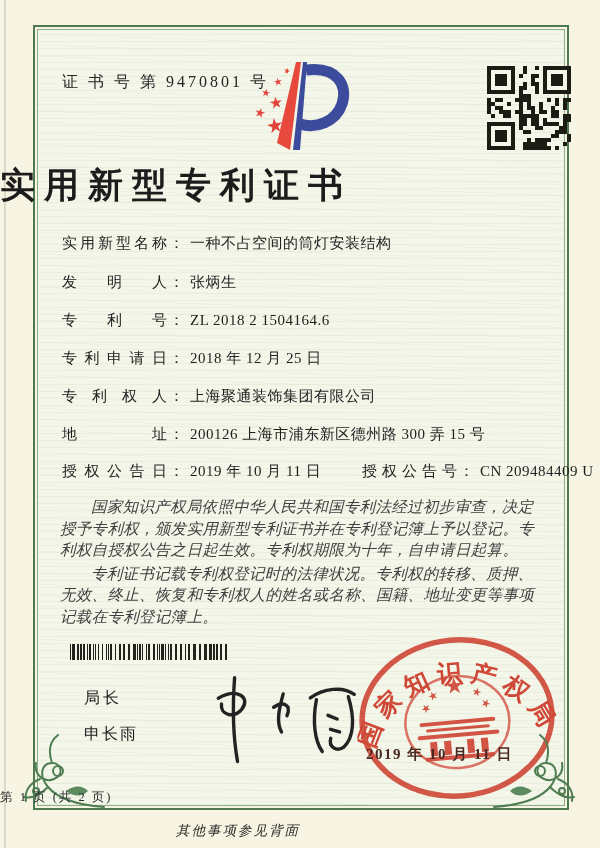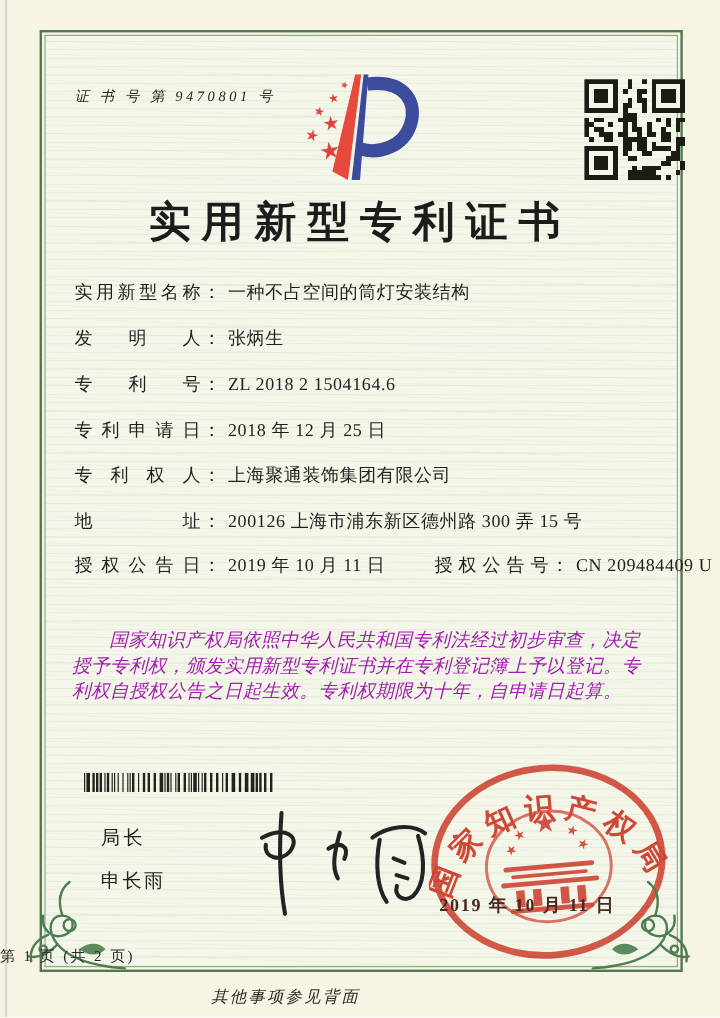--- a/index.html
+++ b/index.html
@@ -4,33 +4,33 @@
 <style>
   html,body{margin:0;padding:0;}
   body{width:600px;height:848px;background:#fdfdfb;font-family:"Liberation Serif",serif;}
   .page{position:relative;width:600px;height:848px;background:#f8f4e3;overflow:hidden;}
   .page::before{content:"";position:absolute;left:4px;top:0;width:2px;height:848px;background:rgba(90,100,90,.18);}
   .frame-outer{position:absolute;left:33px;top:25px;width:532px;height:781px;border:2px solid #4e7a52;}
   .frame-inner{position:absolute;left:2px;top:2px;right:2px;bottom:2px;border:1px solid #8fae88;
     background-color:#f3f6e9;
     background-image:repeating-linear-gradient(0deg, rgba(140,180,130,.10) 0 1px, rgba(0,0,0,0) 1px 7px),
                      repeating-linear-gradient(2deg, rgba(140,180,130,.06) 0 1px, rgba(0,0,0,0) 1px 11px);}
-  .cert-no{position:absolute;left:62px;top:72px;font-size:12px;letter-spacing:3px;color:#262626;font-style:italic;}
+  .cert-no{position:absolute;left:62px;top:72px;font-size:16px;letter-spacing:3px;color:#262626;}
   .logo{position:absolute;left:240px;top:58px;width:120px;height:100px;}
   .qr{position:absolute;left:487px;top:66px;width:84px;height:84px;}
-  .title{position:absolute;left:0;top:162px;width:600px;text-align:center;font-size:35px;font-weight:bold;letter-spacing:9px;color:#1c1c1c;}
+  .title{position:absolute;left:0;top:162px;width:600px;font-size:35px;font-weight:bold;letter-spacing:9px;color:#1c1c1c;}
   .fields{position:absolute;left:62px;top:234px;width:486px;font-size:15px;color:#1f1f1f;}
   .frow{position:absolute;left:0;white-space:nowrap;}
   .flabel{display:inline-block;width:106px;text-align:justify;text-align-last:justify;letter-spacing:1px;}
   .colon{display:inline-block;margin:0 6px 0 1px;}
   .fvalue{letter-spacing:.5px;}
   .r0{top:0;} .r1{top:39px;} .r2{top:77px;} .r3{top:115px;} .r4{top:153px;} .r5{top:191px;} .r6{top:228px;}
   .grant-no{position:absolute;left:300px;top:228px;white-space:nowrap;}
   .grant-no .flabel{width:96px;}
-  .body-text{position:absolute;left:60px;top:496px;width:482px;font-size:15.5px;line-height:21.5px;color:#a21caf;font-style:italic;margin-top:27px;}
+  .body-text{position:absolute;left:60px;top:496px;width:482px;font-size:15.5px;line-height:21.5px;color:#404040;font-style:italic;}
   .body-text p{margin:0 0 2px 0;text-indent:2em;letter-spacing:.3px;}
   .barcode{position:absolute;left:70px;top:644px;width:158px;height:16px;}
   .signer-title{position:absolute;left:84px;top:688px;font-size:16px;letter-spacing:3px;color:#222;font-family:Liberation Mono, monospace;}
   .signer-name{position:absolute;left:84px;top:724px;font-size:16px;letter-spacing:2px;color:#222;}
   .signature{position:absolute;left:196px;top:666px;width:170px;height:102px;transform:rotate(-2deg);}
   .seal{position:absolute;left:356px;top:634px;width:202px;height:168px;mix-blend-mode:multiply;opacity:.92;transform:rotate(-5deg);}
   .issue-date{position:absolute;left:366px;top:745px;font-size:15px;letter-spacing:1.5px;color:#4a2822;font-weight:bold;}
   .page-footer{position:absolute;left:0;top:789px;width:600px;text-align:left;font-size:12.5px;letter-spacing:2px;color:#2a2a2a;}
   .back-note{position:absolute;left:0;top:822px;width:476px;text-align:center;font-size:13.5px;letter-spacing:2px;color:#2a2a27;font-style:italic;}
   .flourish{position:absolute;width:92px;height:76px;}
@@ -219,20 +219,21 @@
     <div class="frow r6">
       <span class="flabel">授权公告日</span><span class="colon">：</span><span class="fvalue">2019 年 10 月 11 日</span>
     </div>
     <div class="grant-no">
       <span class="flabel">授权公告号</span><span class="colon">：</span><span class="fvalue">CN 209484409 U</span>
     </div>
   </div>
 
   <div class="body-text">
     <p>国家知识产权局依照中华人民共和国专利法经过初步审查，决定授予专利权，颁发实用新型专利证书并在专利登记簿上予以登记。专利权自授权公告之日起生效。专利权期限为十年，自申请日起算。</p>
+    <p>专利证书记载专利权登记时的法律状况。专利权的转移、质押、无效、终止、恢复和专利权人的姓名或名称、国籍、地址变更等事项记载在专利登记簿上。</p>
   </div>
 
   <svg class="barcode" viewBox="0 0 158 16" preserveAspectRatio="none" id="barcode-svg">
       <rect x="0" y="0" width="1" height="16" fill="#23231d"></rect>
       <rect x="2" y="0" width="3" height="16" fill="#23231d"></rect>
       <rect x="7" y="0" width="2" height="16" fill="#23231d"></rect>
       <rect x="10" y="0" width="2" height="16" fill="#23231d"></rect>
       <rect x="13" y="0" width="2" height="16" fill="#23231d"></rect>
       <rect x="17" y="0" width="1" height="16" fill="#23231d"></rect>
       <rect x="19" y="0" width="2" height="16" fill="#23231d"></rect>

